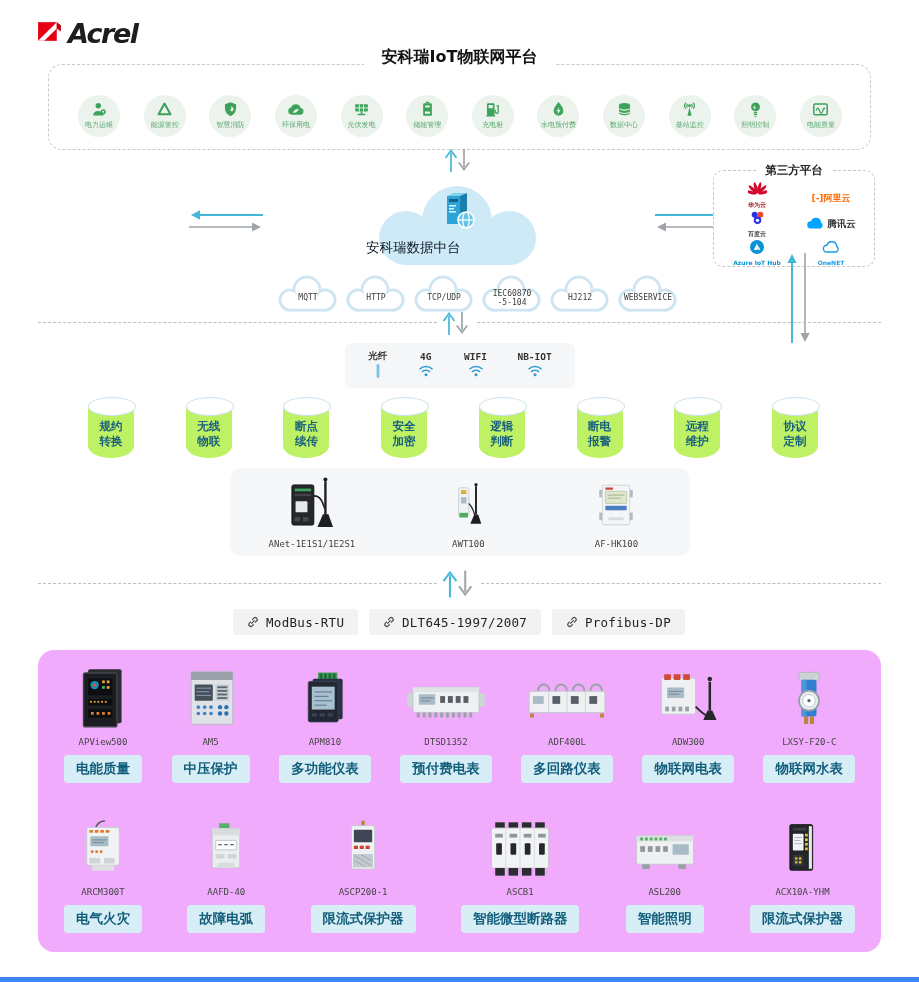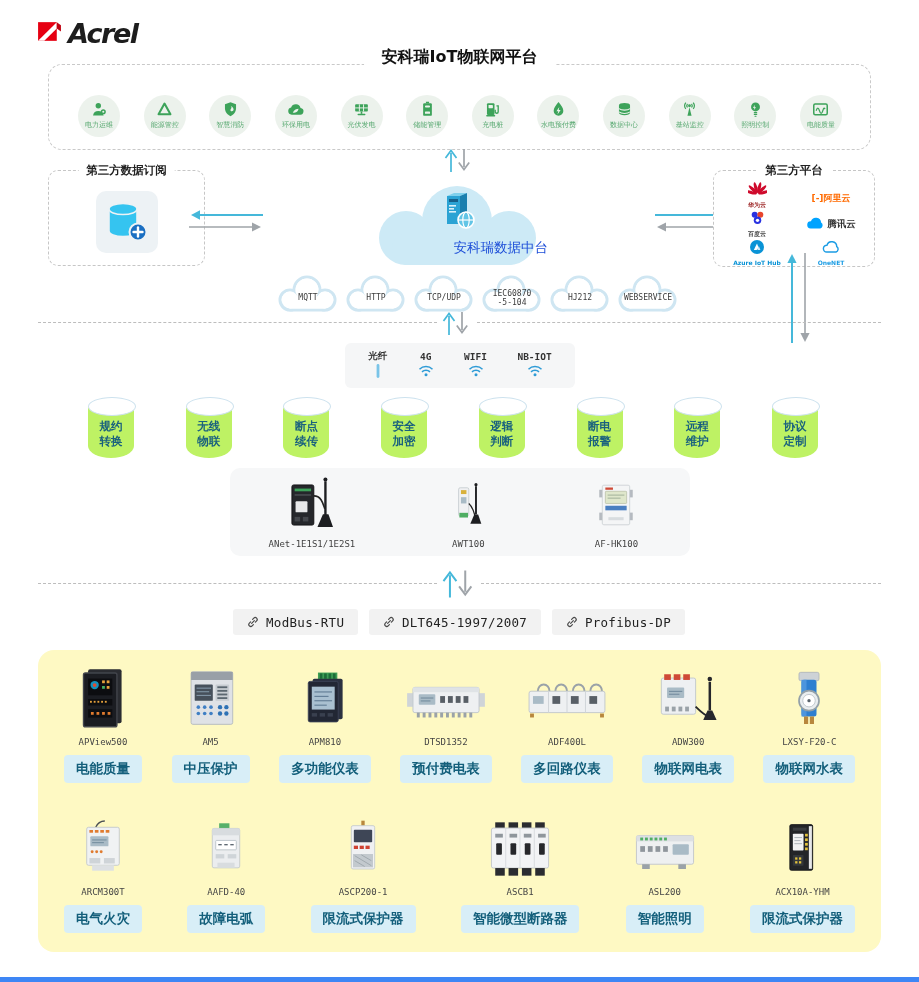--- a/index.html
+++ b/index.html
@@ -29,21 +29,21 @@
   .provider.stack{display:flex;flex-direction:column;align-items:center;gap:1px}
   .provider.inline{display:flex;align-items:center;gap:3px}
   .p-label{font-size:6px;font-weight:700;white-space:nowrap}
   .provider.inline .p-label{font-size:9.5px}
   .provider.text .p-label{font-size:9px}
 
   
   #big-cloud{position:absolute;left:366px;top:181px;width:182px;height:91px}
   #big-cloud > svg{position:absolute;left:0;top:0}
   #server-badge{position:absolute;left:50%;top:8px;transform:translateX(-50%)}
-  #cloud-label{position:absolute;left:0;right:0;top:58px;text-align:right;font-size:13.5px;color:#1d4ed8;font-weight:500;z-index:2}
+  #cloud-label{position:absolute;left:0;right:0;top:58px;text-align:left;font-size:13.5px;color:#0f172a;font-weight:500;z-index:2}
 
   .abs{position:absolute}
 
   
   #clouds-row{position:absolute;left:238px;top:272px;width:444px;display:flex;justify-content:flex-end}
   .pcloud{position:relative;width:68px;height:46px}
   .pcloud > svg{position:absolute;left:0;top:0}
   .pcloud-label{position:absolute;left:0;top:0;right:0;bottom:0;display:flex;align-items:center;justify-content:center;padding-top:6px;font-size:8px;color:#3c3c3c;font-family:"DejaVu Sans Mono","Liberation Mono",monospace;white-space:pre-line;text-align:center;line-height:1.15}
 
   .sep{position:absolute;height:0;border-top:1px dashed #bdbdbd}
@@ -65,21 +65,21 @@
   .gw{display:flex;flex-direction:column;align-items:center}
   .gw-img{height:62px;display:flex;align-items:flex-end;justify-content:center}
   .gw-model{font-size:9px;font-family:"DejaVu Sans Mono","Liberation Mono",monospace;color:#3f3f3f;margin-top:3px}
 
   
   #tags-row{position:absolute;left:233px;top:609px;width:452px;display:flex;justify-content:space-between}
   .tag{height:26px;background:#f2f2f2;border-radius:3px;display:flex;align-items:center;gap:7px;padding:0 14px}
   .tag-label{font-size:12.5px;font-family:"DejaVu Sans Mono","Liberation Mono",monospace;color:#222;letter-spacing:.3px;white-space:nowrap}
 
   
-  #devices-box{position:absolute;left:38px;top:650px;width:843px;height:302px;background:#fef9c3;border-radius:16px}
+  #devices-box{position:absolute;left:38px;top:650px;width:843px;height:302px;background:#f0abfc;border-radius:16px}
   .dev-row{position:absolute;left:26px;right:26px;display:flex;justify-content:space-between}
   #dev-row1{top:14px}
   #dev-row2{top:164px}
   .dev{display:flex;flex-direction:column;align-items:center}
   .dev-img{height:70px;display:flex;align-items:flex-end;justify-content:center}
   .dev-model{height:13px;font-size:9px;font-family:"DejaVu Sans Mono","Liberation Mono",monospace;color:#454545;margin-top:3px}
   .dev-chip{margin-top:5px;background:#d8eef7;border-radius:4px;padding:5px 12px;font-size:13.5px;font-weight:700;color:#135f7b;white-space:nowrap}
 
   #footer-bar{position:absolute;left:0;top:977px;width:100%;height:5px;background:#3e86f5}
 </style>
@@ -236,38 +236,20 @@
 
   <div class="abs" style="left:440px;top:147px">
     <svg width="34" height="26" viewBox="0 0 34 26">
         <g fill="none">
       <path d="M11 25 V6 M5.5 11 L11 3.5 L16.5 11" stroke="#45b8da" stroke-width="1.7"></path>
       <path d="M24 2 V20 M18.8 15.4 L24 22.5 L29.2 15.4" stroke="#9fa4a9" stroke-width="1.7"></path>
     </g>
       </svg>
   </div>
 
-  <div class="side-box" id="left-box">
-    <div class="side-title">第三方数据订阅</div>
-    <div id="db-badge">
-        <svg width="46" height="44" viewBox="0 0 46 44">
-          <g fill="#35c4f0" stroke="#edf2f5" stroke-width="1.6">
-            <path d="M5 9v8a14 5.5 0 0 0 28 0V9"></path>
-            <path d="M5 16v8a14 5.5 0 0 0 28 0v-8"></path>
-            <path d="M5 23v8a14 5.5 0 0 0 28 0v-8"></path>
-            <ellipse cx="19" cy="9" rx="14" ry="5.5"></ellipse>
-          </g>
-          <circle cx="34" cy="32" r="8.5" fill="#1b6fc2" stroke="#edf2f5" stroke-width="2"></circle>
-          <g stroke="#fff" stroke-width="2.4" stroke-linecap="round">
-            <line x1="34" y1="27.5" x2="34" y2="36.5"></line>
-            <line x1="29.5" y1="32" x2="38.5" y2="32"></line>
-          </g>
-        </svg>
-      </div>
-  </div>
 
   <div class="abs" style="left:188px;top:208px">
     <svg width="76" height="26" viewBox="0 0 76 26">
       <path d="M75 7 H10" stroke="#45b8da" stroke-width="2" fill="none"></path>
         <path d="M12 2.2 L3 7 L12 11.8 Z" fill="#45b8da"></path>
       <path d="M1 19 H66" stroke="#9fa4a9" stroke-width="1.6" fill="none"></path>
         <path d="M64 14.6 L73 19 L64 23.4 Z" fill="#9fa4a9"></path>
     </svg>
   </div>
 

